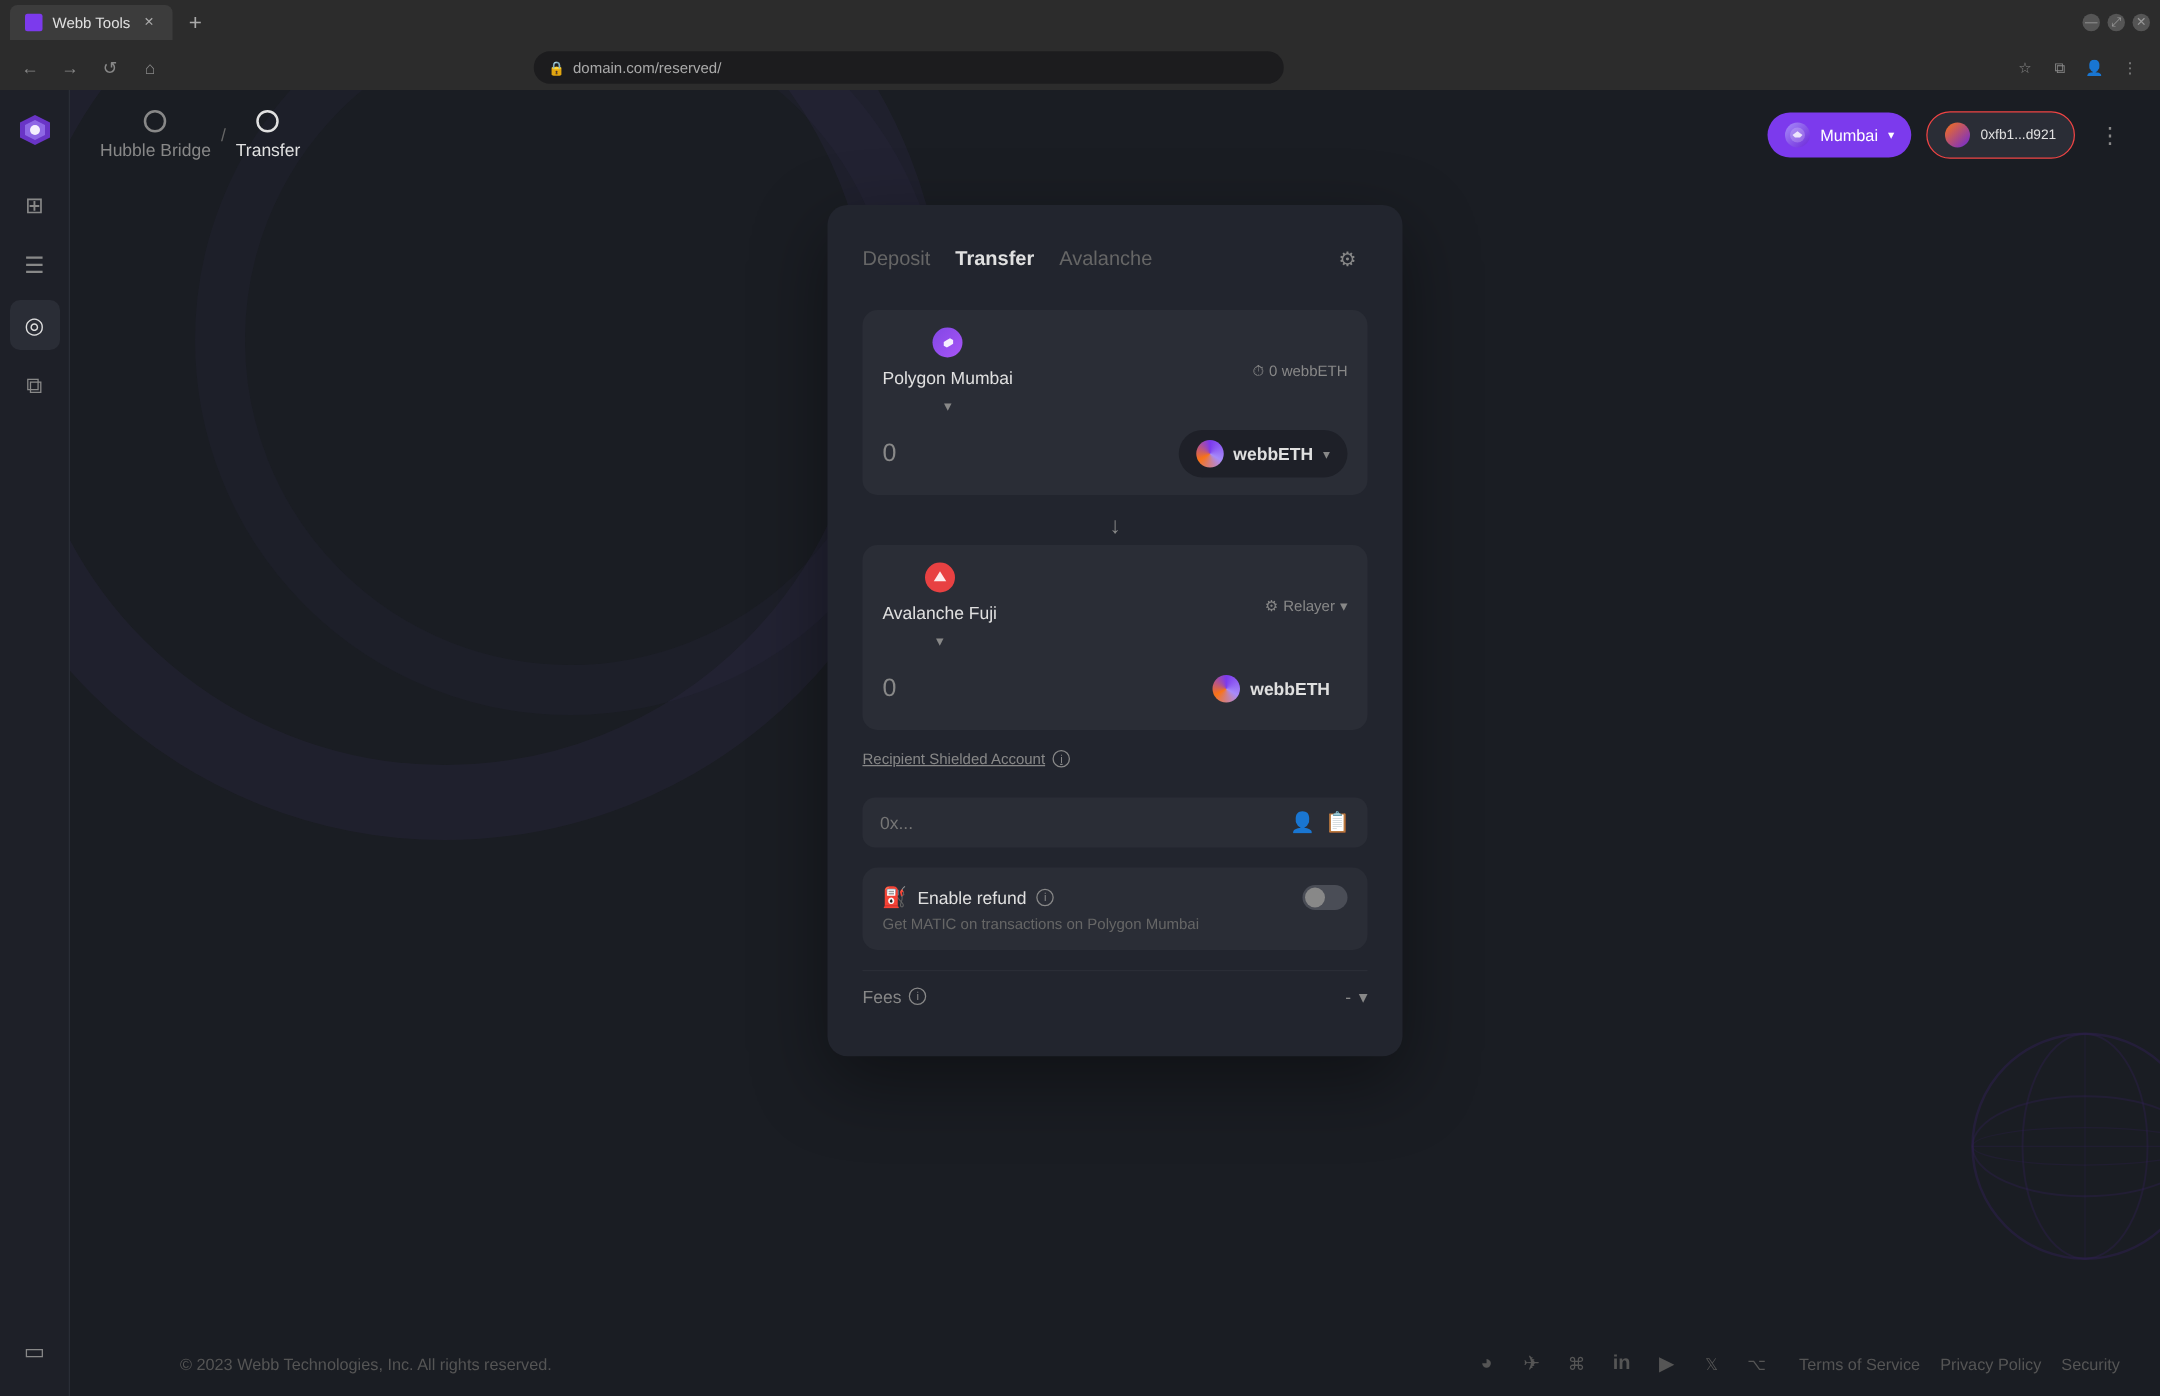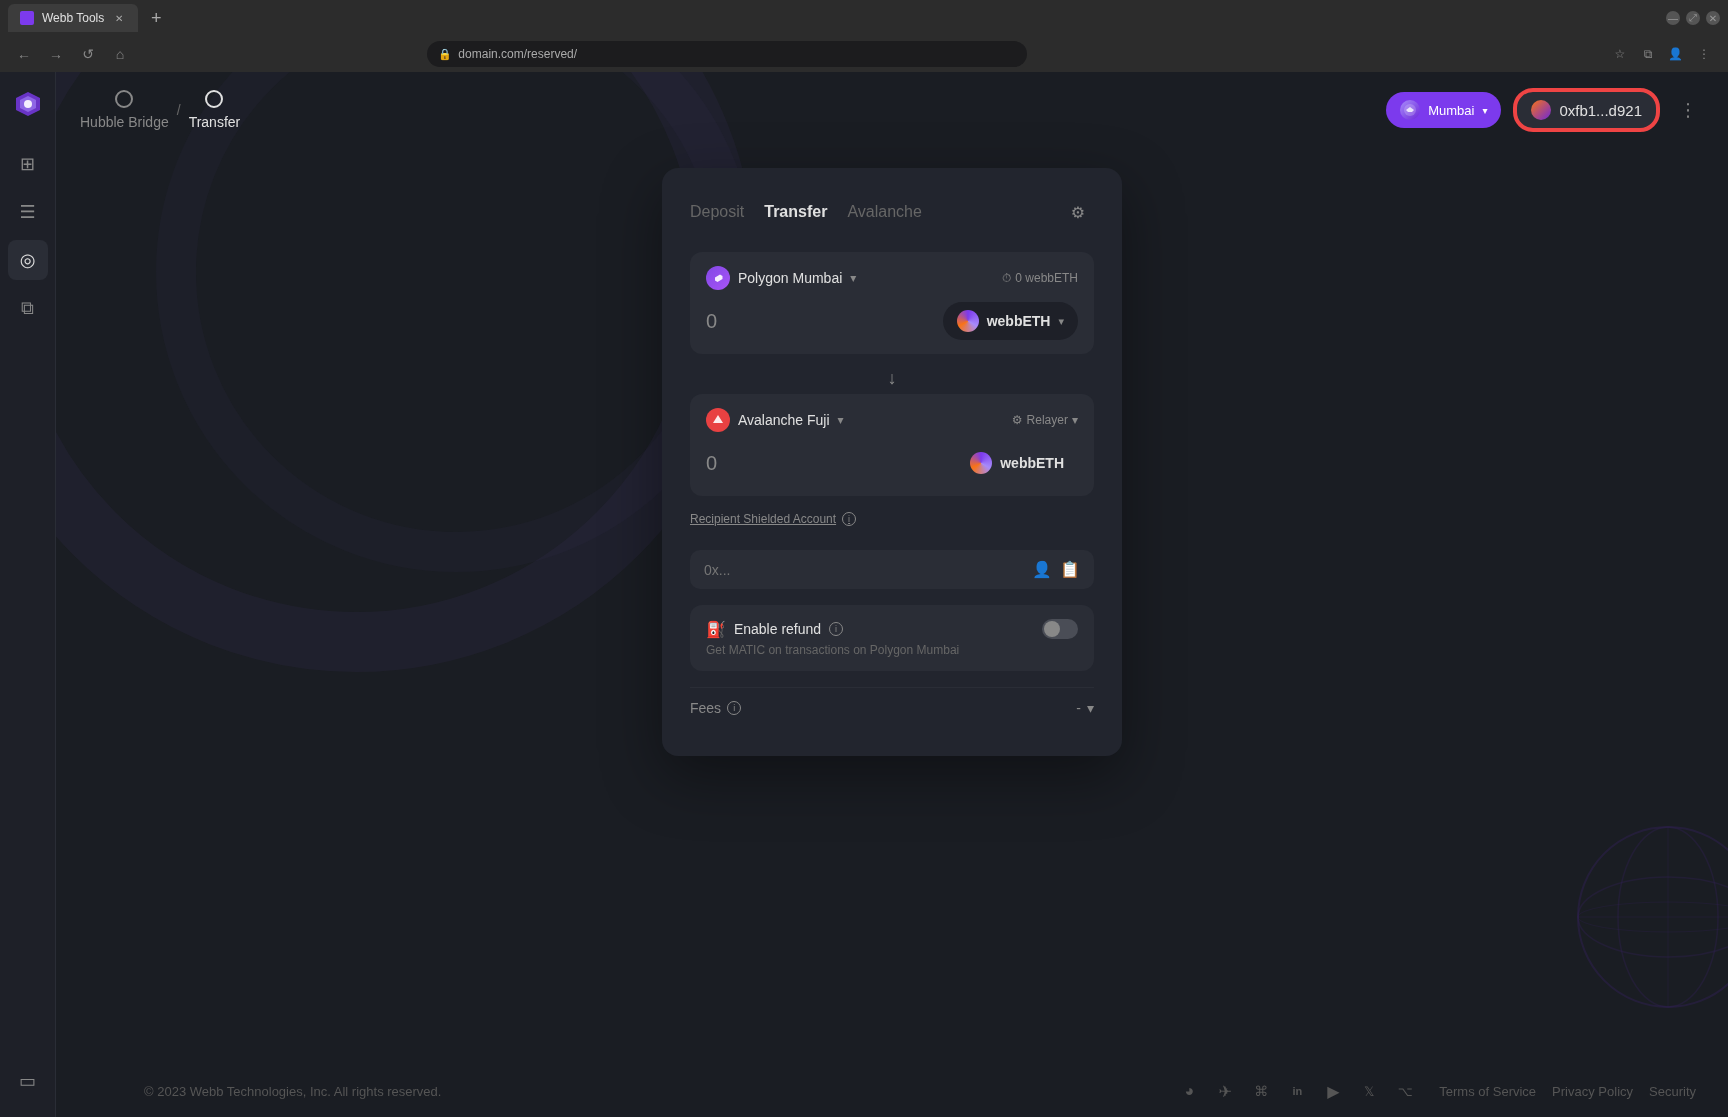--- a/index.html
+++ b/index.html
@@ -275,24 +275,24 @@
       font-size: 10px;
     }
     .wallet-btn {
       display: flex;
       align-items: center;
       gap: 8px;
       background: #2a2d36;
       color: #e0e0e0;
       padding: 8px 14px;
       border-radius: 20px;
-      font-size: 15px;
+      font-size: 11px;
       font-weight: 500;
       cursor: pointer;
-      border: 4px solid #ef4444;
+      border: 1px solid #ef4444;
     }
     .wallet-avatar {
       width: 20px;
       height: 20px;
       border-radius: 50%;
       background: linear-gradient(135deg, #f97316, #6d28d9);
     }
     .more-btn {
       width: 32px;
       height: 32px;
@@ -365,20 +365,21 @@
       display: flex;
       align-items: center;
       justify-content: space-between;
       margin-bottom: 12px;
     }
     .chain-selector {
       display: flex;
       align-items: center;
       gap: 8px;
       cursor: pointer;
+      flex-direction: column;
     }
     .chain-name {
       font-size: 14px;
       font-weight: 500;
       color: #e0e0e0;
     }
     .chain-chevron {
       color: #888;
       font-size: 12px;
     }
@@ -893,21 +894,21 @@
       </div>
     </div>
 
     <div class="footer">
       <span class="footer-copyright">© 2023 Webb Technologies, Inc. All rights reserved.</span>
       <div class="footer-right">
         <div class="footer-social-icons">
           <span class="footer-social-icon" title="Webb">◕</span>
           <span class="footer-social-icon" title="Telegram">✈</span>
           <span class="footer-social-icon" title="Discord" style="font-size:14px;">⌘</span>
-          <span class="footer-social-icon" title="LinkedIn" style="font-size:11px;font-weight:bold;">in</span>
+          <span class="footer-social-icon" title="LinkedIn" style="font-size:16px;font-weight:bold;">in</span>
           <span class="footer-social-icon" title="YouTube">▶</span>
           <span class="footer-social-icon" title="Twitter" style="font-size:13px;">𝕏</span>
           <span class="footer-social-icon" title="GitHub" style="font-size:13px;">⌥</span>
         </div>
         <div class="footer-links">
           <a class="footer-link">Terms of Service</a>
           <a class="footer-link">Privacy Policy</a>
           <a class="footer-link">Security</a>
         </div>
       </div>

